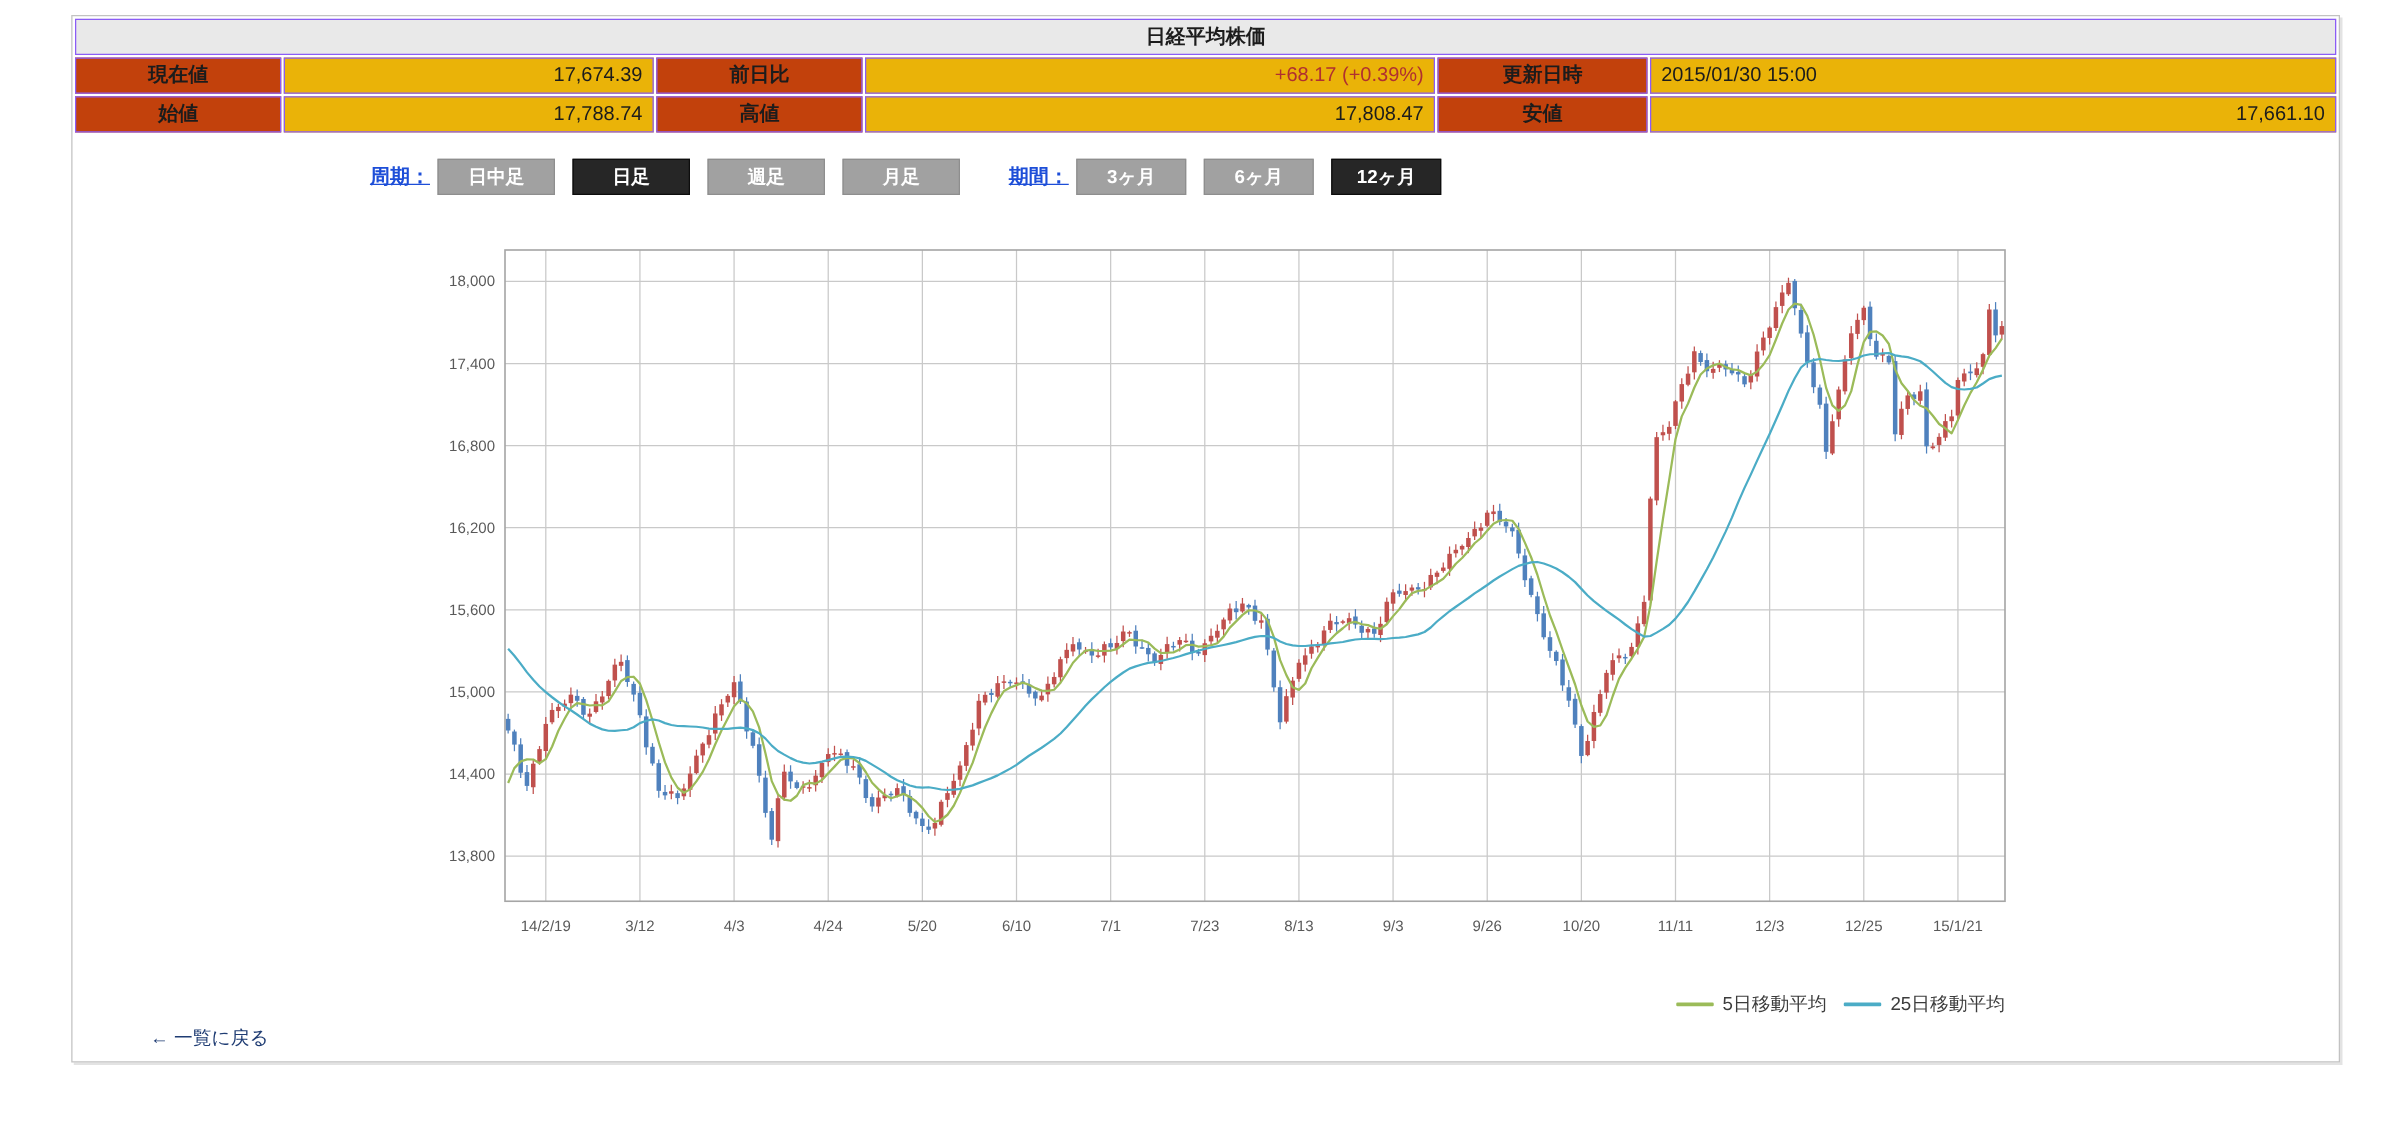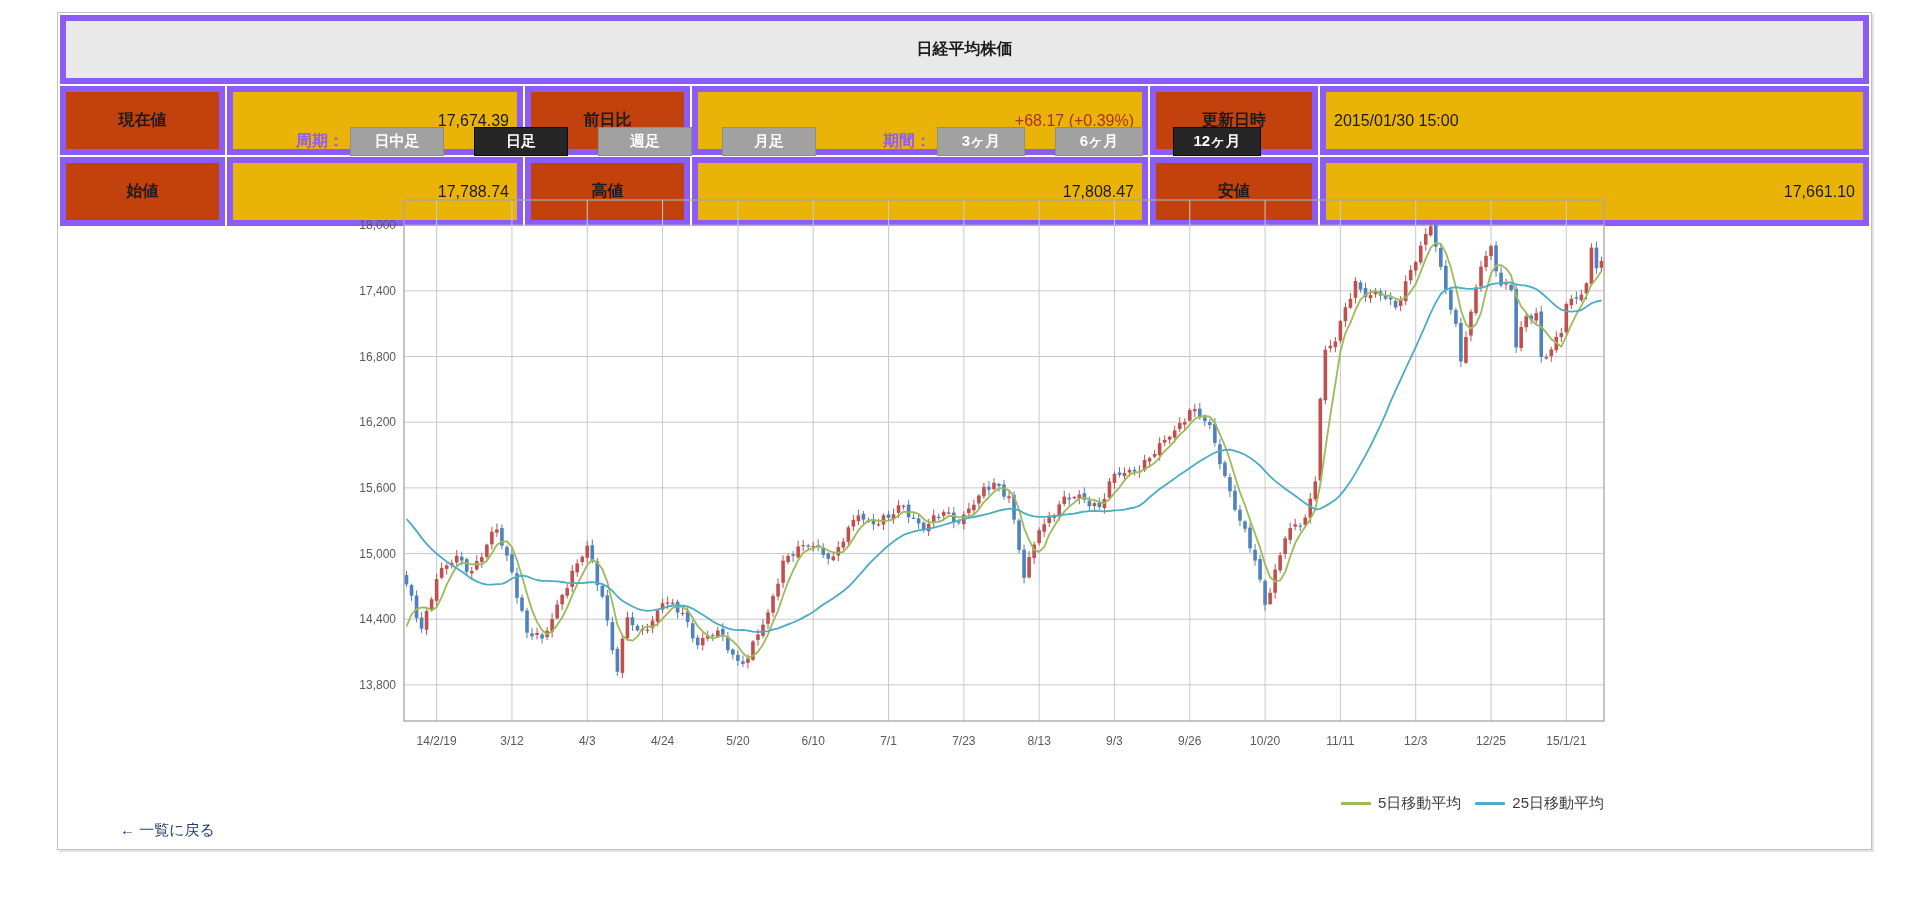--- a/index.html
+++ b/index.html
@@ -1,31 +1,31 @@
 <!DOCTYPE html>
 <html><head>
 <meta charset="utf-8">
 <style>
   html,body{margin:0;padding:0;background:#fff;font-family:"Liberation Sans","DejaVu Sans",sans-serif;}
   .page{position:relative;width:1922px;height:900px;background:#fff;overflow:hidden;}
   .container{position:absolute;left:57px;top:12px;width:1815px;height:838px;background:#fff;
              border:1px solid #c2c2c2;box-shadow:2px 2px 0 #e3e3e3;box-sizing:border-box;}
   
   table.quote{width:100%;border-collapse:separate;border-spacing:2px;table-layout:fixed;}
-  table.quote td{border:6px solid #8b5cf6;font-size:16px;color:#1c1c1c;padding:18px 8px;height:24px;box-sizing:border-box;
+  table.quote td{border:1px solid #8b5cf6;font-size:16px;color:#1c1c1c;padding:3px 8px;height:24px;box-sizing:border-box;
                  white-space:nowrap;overflow:hidden;}
   td.title-cell{background:#e9e9e9;text-align:center;font-weight:bold;height:22px;}
   td.lab{background:#c2410c;text-align:center;font-weight:bold;}
   td.val{background:#eab308;text-align:right;}
   td.val.center{text-align:left;}
   
   .controls{position:absolute;left:238px;top:114px;display:flex;align-items:center;}
-  .ctrl-label{font-size:16px;font-weight:bold;color:#8b5cf6;margin-right:6px;}
-  .ctrl-label.second{margin-left:37px;}
-  button.cbtn{min-width:94px;height:29px;margin-right:30px;background:#a1a1a1;border:1px solid #8e8e8e;
+  .ctrl-label{font-size:16px;font-weight:bold;color:#1d4ed8;margin-right:6px;text-decoration:underline;}
+  .ctrl-label.second{margin-left:25px;}
+  button.cbtn{min-width:94px;height:29px;margin-right:14px;background:#a1a1a1;border:1px solid #8e8e8e;
               color:#fff;font-weight:bold;font-size:15px;font-family:inherit;cursor:pointer;padding:2px 10px;}
   button.cbtn.small{min-width:88px;}
   button.cbtn.selected{background:#262626;border-color:#0d0d0d;}
   
   .chart-wrap{position:absolute;left:283px;top:152px;width:1290px;height:600px;}
   .legend{position:absolute;left:283px;top:781px;width:1263px;display:flex;justify-content:flex-end;
           align-items:center;font-size:15px;color:#3c3c3c;}
   .legend .swatch{display:inline-block;width:30px;height:3px;margin-right:7px;border-radius:1px;}
   .legend .item{display:flex;align-items:center;margin-left:14px;}
   

